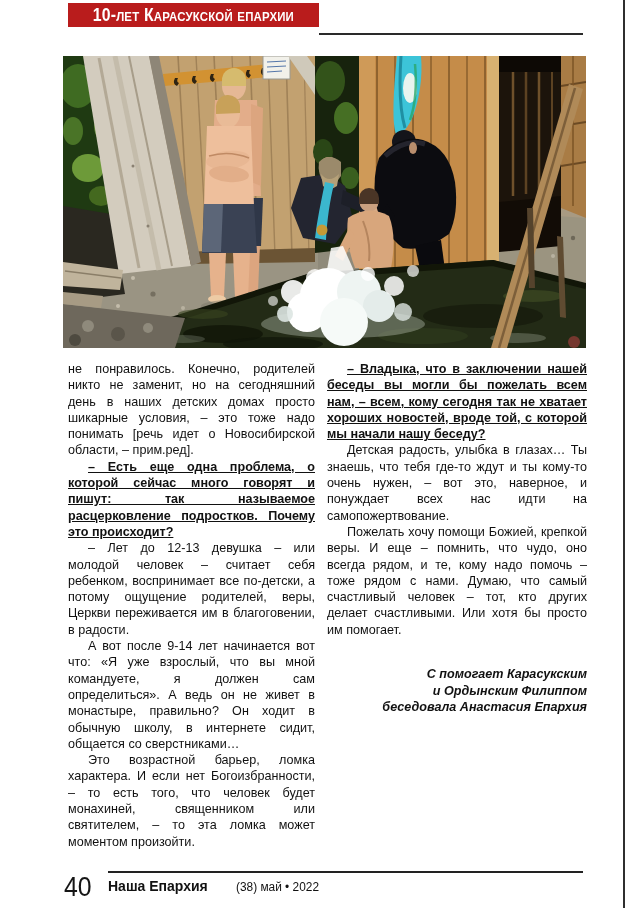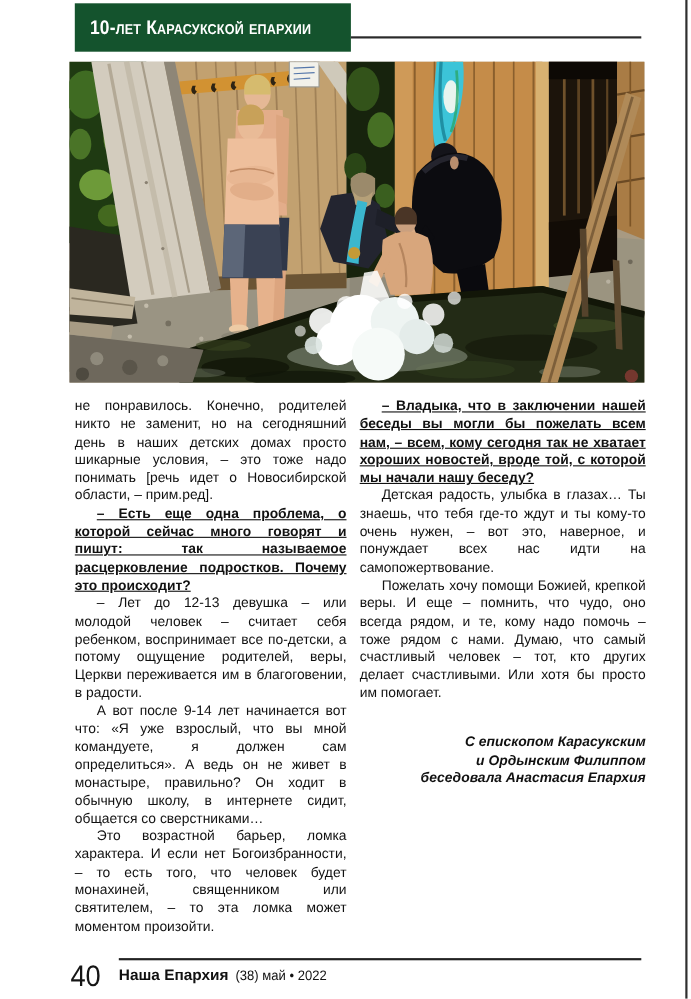--- a/index.html
+++ b/index.html
@@ -1,21 +1,21 @@
 <!DOCTYPE html>
 <html lang="ru"><head>
 <meta charset="utf-8">
 <style>
   html,body{margin:0;padding:0;}
   body{width:628px;height:908px;background:#ffffff;font-family:"Liberation Sans",sans-serif;}
   .page{position:relative;width:628px;height:908px;background:#fff;overflow:hidden;}
 
   
-  .banner{position:absolute;left:68px;top:3px;width:251px;height:44px;background:#14532d;
-          display:flex;align-items:center;justify-content:flex-start;}
+  .banner{position:absolute;left:68px;top:3px;width:251px;height:24px;background:#b91c1c;
+          display:flex;align-items:center;justify-content:center;}
   .banner-text{color:#ffffff;font-size:18px;font-weight:bold;font-variant:small-caps;
                letter-spacing:.2px;transform:scaleX(.88);transform-origin:center;white-space:nowrap;}
   .rule-top{position:absolute;left:319px;top:33px;width:264px;height:2px;background:#2a2a2a;}
   .rule-right{position:absolute;left:623px;top:0;width:2px;height:908px;background:#2f2f2f;}
 
   
   .photo{position:absolute;left:63px;top:56px;width:523px;height:292px;display:block;}
 
   
   .col{position:absolute;top:361px;color:#111;font-size:12.6px;line-height:16.3px;}
@@ -24,21 +24,21 @@
   .col p{margin:0;}
   .just{text-align:justify;}
   .ind{text-indent:20px;}
   .bold{font-weight:bold;text-decoration:underline;}
   .signature{margin-top:28px;text-align:right;font-weight:bold;font-style:italic;line-height:16.5px;}
 
   
   .pagenum{position:absolute;left:64px;top:872px;font-size:27px;color:#151515;
            transform:scaleX(.92);transform-origin:left;}
   .footer-rule{position:absolute;left:108px;top:871px;width:475px;height:1.5px;background:#222;}
-  .footer-text{position:absolute;left:108px;top:878px;display:flex;align-items:baseline;gap:6px;color:#111;}
+  .footer-text{position:absolute;left:108px;top:878px;display:flex;align-items:baseline;gap:28px;color:#111;}
   .mag{font-weight:bold;font-size:14px;}
   .issue{font-size:12.5px;transform:scaleX(.95);transform-origin:left;}
 </style>
 </head>
 <body>
 
 <div class="page">
 
   <div class="banner">
     <span class="banner-text">10-лет Карасукской епархии</span>
@@ -287,21 +287,21 @@
     <p class="just ind">– Лет до 12-13 девушка – или молодой человек – считает себя ребенком, воспринимает все по-детски, а потому ощущение родителей, веры, Церкви переживается им в благоговении, в радости.</p>
     <p class="just ind">А вот после 9-14 лет начинается вот что: «Я уже взрослый, что вы мной командуете, я должен сам определиться». А ведь он не живет в монастыре, правильно? Он ходит в обычную школу, в интернете сидит, общается со сверстниками…</p>
     <p class="just ind">Это возрастной барьер, ломка характера. И если нет Богоизбранности, – то есть того, что человек будет монахиней, священником или святителем, – то эта ломка может моментом произойти.</p>
   </div>
 
   <div class="col col-right">
     <p class="just ind bold">– Владыка, что в заключении нашей беседы вы могли бы пожелать всем нам, – всем, кому сегодня так не хватает хороших новостей, вроде той, с которой мы начали нашу беседу?</p>
     <p class="just ind">Детская радость, улыбка в глазах… Ты знаешь, что тебя где-то ждут и ты кому-то очень нужен, – вот это, наверное, и понуждает всех нас идти на самопожертвование.</p>
     <p class="just ind">Пожелать хочу помощи Божией, крепкой веры. И еще – помнить, что чудо, оно всегда рядом, и те, кому надо помочь – тоже рядом с нами. Думаю, что самый счастливый человек – тот, кто других делает счастливыми. Или хотя бы просто им помогает.</p>
     <div class="signature">
-      <div>С епископом Карасукским</div>
+      <div>С помогает Карасукским</div>
       <div>и Ордынским Филиппом</div>
       <div>беседовала Анастасия Епархия</div>
     </div>
   </div>
 
   <div class="pagenum">40</div>
   <div class="footer-rule"></div>
   <div class="footer-text">
     <span class="mag">Наша Епархия</span>
     <span class="issue">(38) май • 2022</span>

